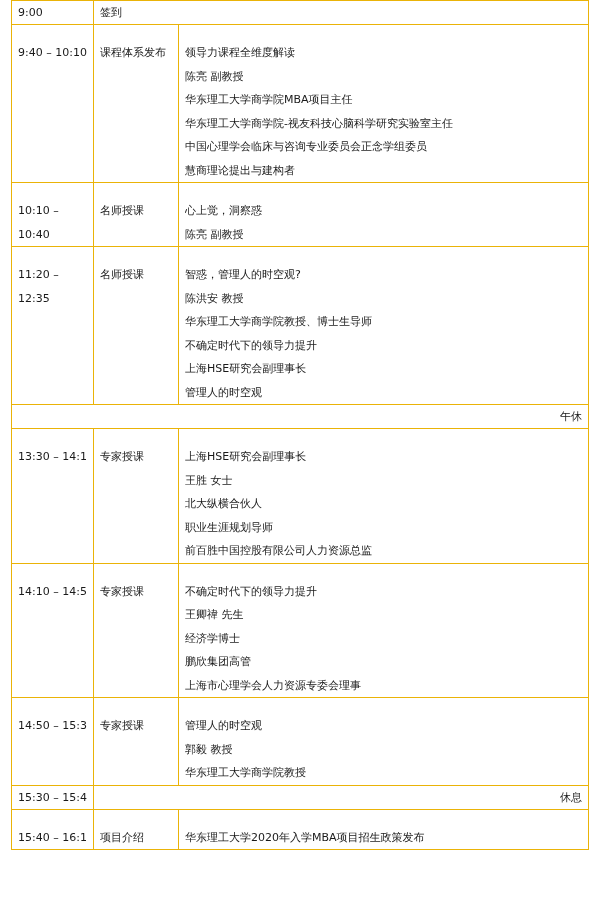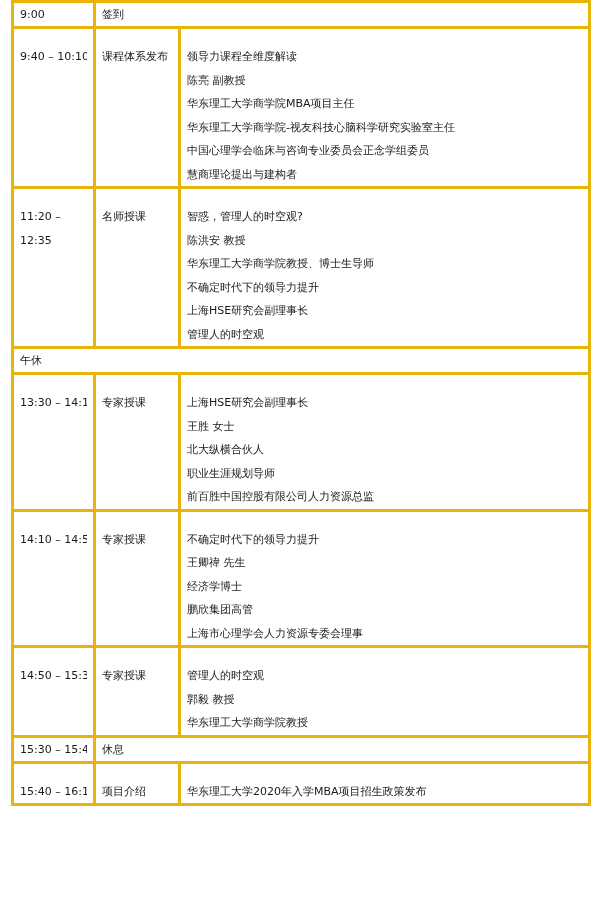--- a/index.html
+++ b/index.html
@@ -18,28 +18,28 @@
     table.agenda {
       position: absolute;
       left: 11px;
       top: 0;
       width: 577px;
       border-collapse: collapse;
       table-layout: fixed;
       font-size: 11px;
     }
     table.agenda td {
-      border: 3px solid #eab308;
+      border: 1px solid #eab308;
       vertical-align: top;
       padding: 16px 6px 0 6px;
       line-height: 23.5px;
     }
     .line { display: block; height: 23.5px; white-space: nowrap; overflow: hidden; }
     .bold { font-weight: normal; }
-    .center { text-align: left; }
+    .center { text-align: right; }
     tr.single td { padding-top: 0; height: 23px; line-height: 23px; }
     tr.single td .line { height: 23px; line-height: 23px; }
   </style>
 </head>
 <body>
 
 <table class="agenda">
   <colgroup>
     <col style="width:82px">
     <col style="width:85px">
@@ -67,20 +67,33 @@
       <td>
         <span class="line bold">领导力课程全维度解读</span>
         <span class="line">陈亮 副教授</span>
         <span class="line">华东理工大学商学院MBA项目主任</span>
         <span class="line">华东理工大学商学院-视友科技心脑科学研究实验室主任</span>
         <span class="line">中国心理学会临床与咨询专业委员会正念学组委员</span>
         <span class="line">慧商理论提出与建构者</span>
       </td>
     </tr>
 
+    <tr>
+      <td>
+        <span class="line">10:10 –</span>
+        <span class="line">10:40</span>
+      </td>
+      <td>
+          <span class="line">名师授课</span>
+        </td>
+      <td>
+        <span class="line bold">心上觉，洞察惑</span>
+        <span class="line">陈亮 副教授</span>
+      </td>
+    </tr>
 
 
     <tr>
       <td>
         <span class="line">11:20 –</span>
         <span class="line">12:35</span>
       </td>
       <td>
           <span class="line">名师授课</span>
         </td>

